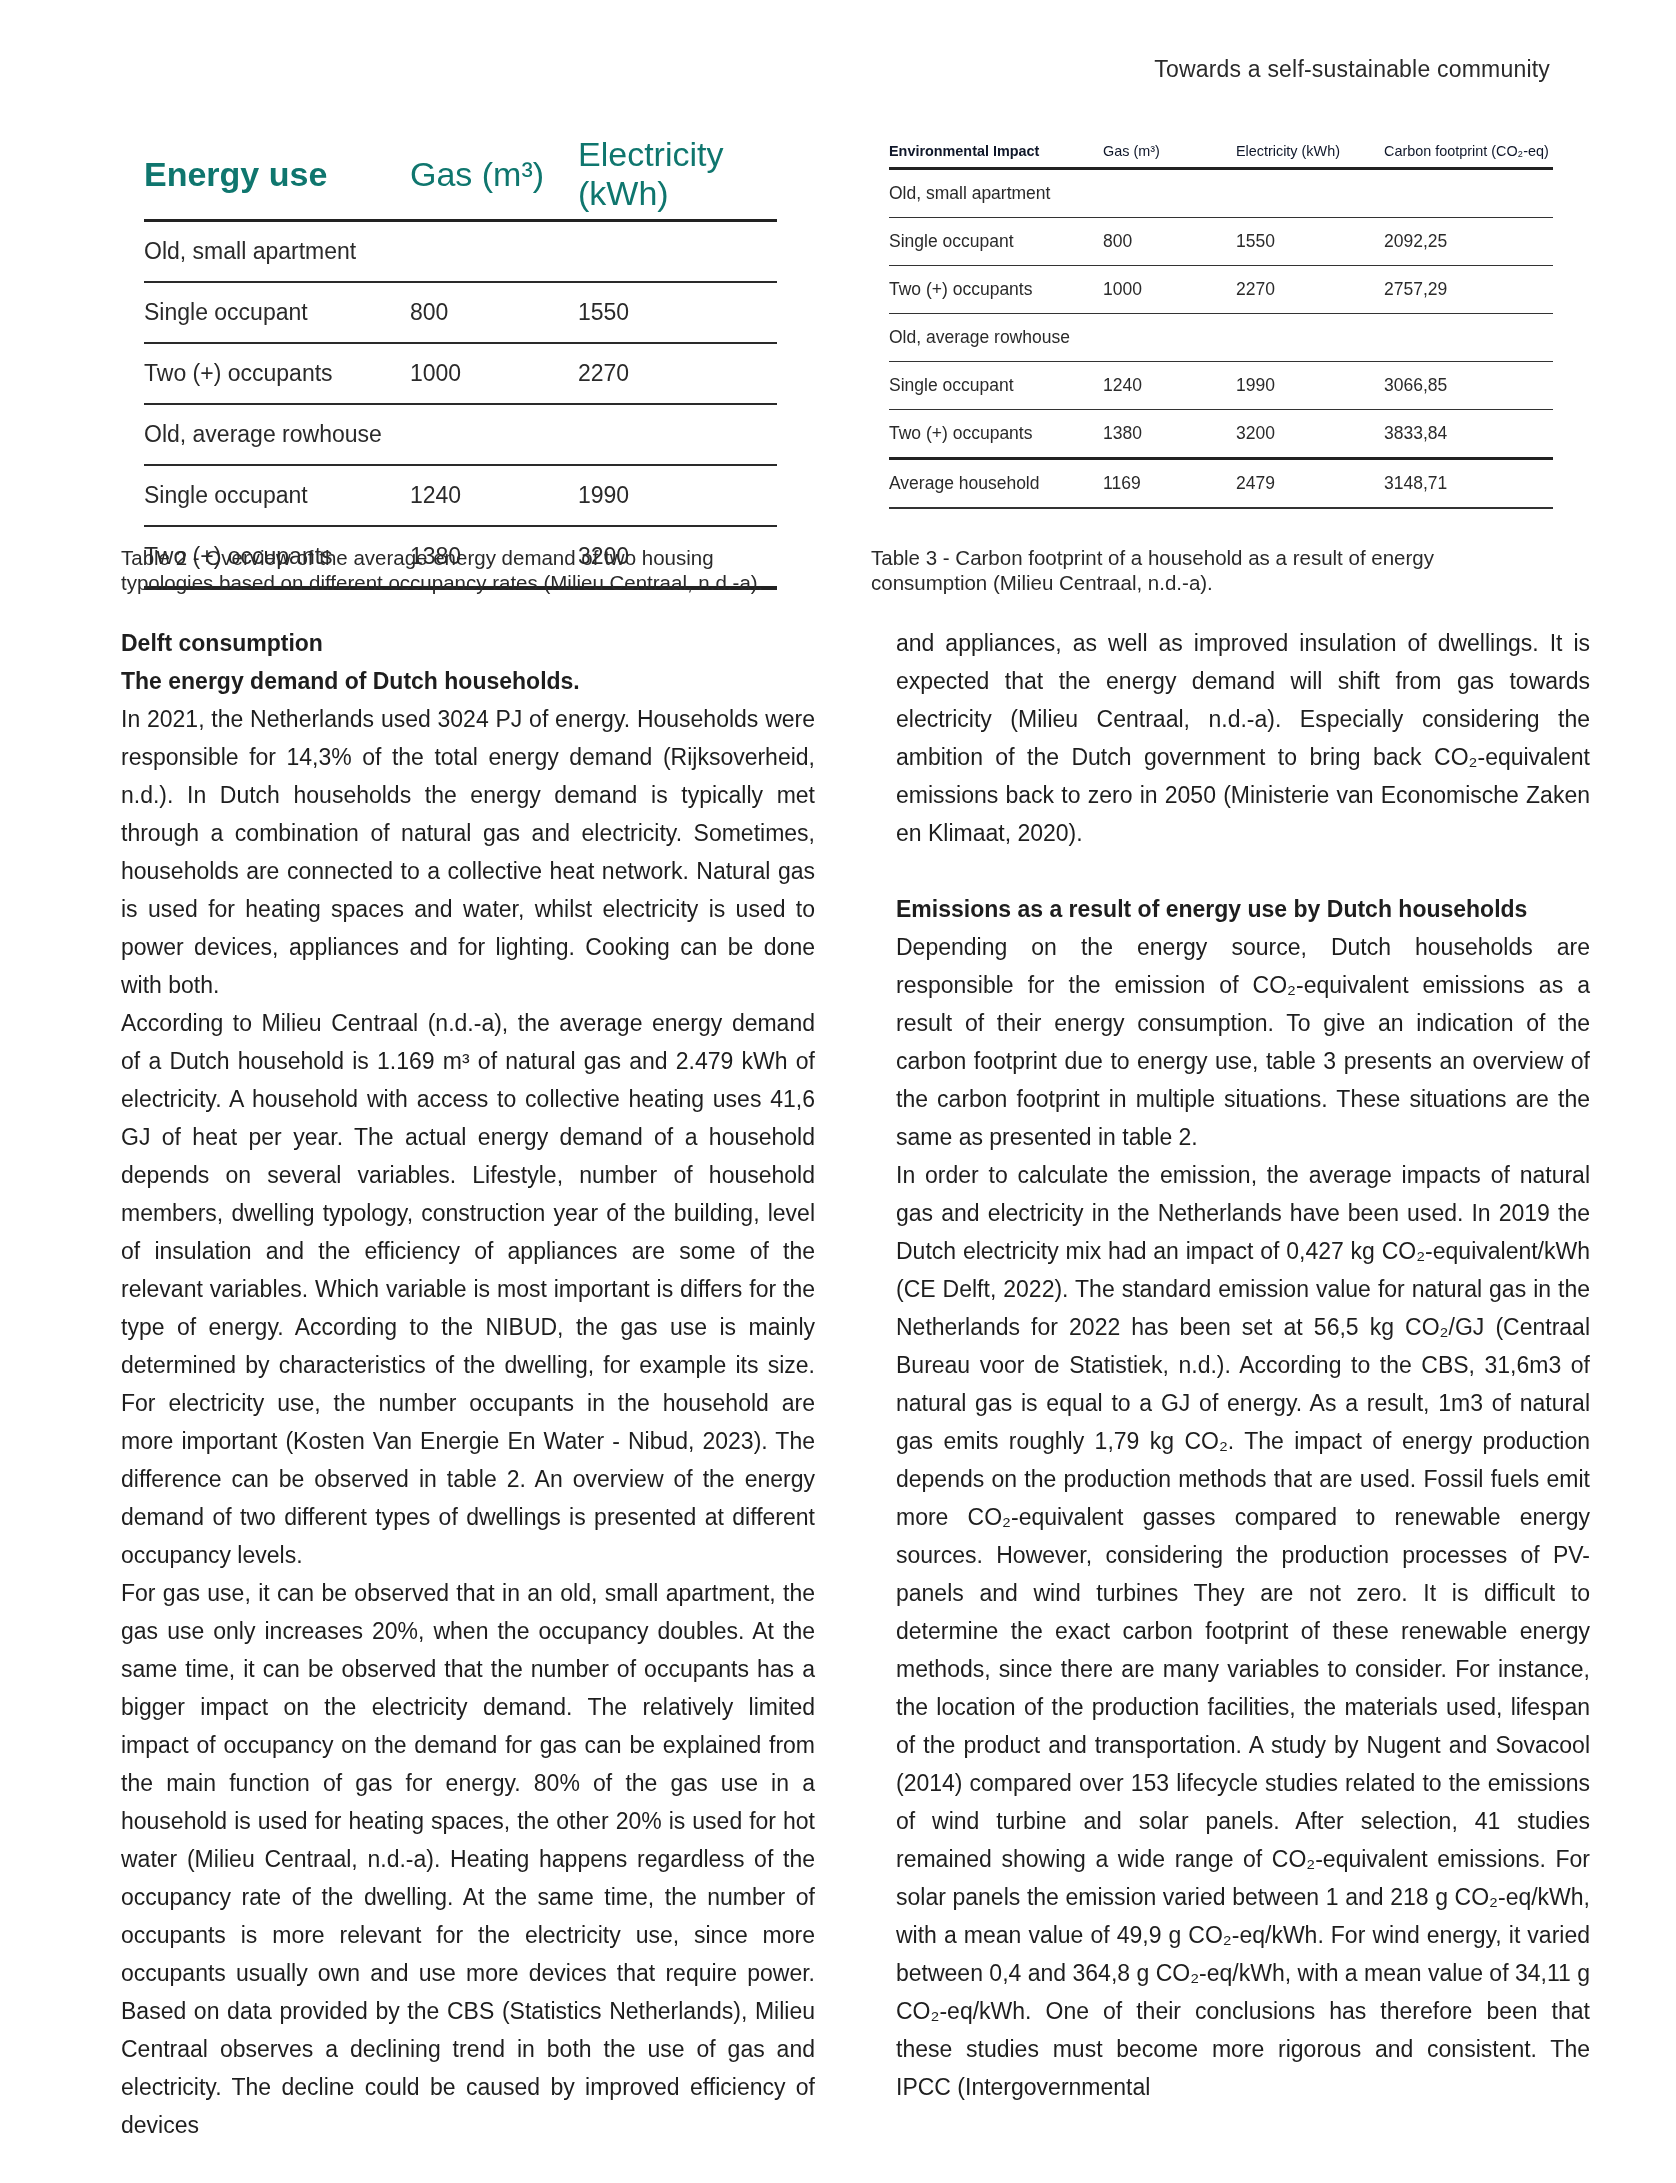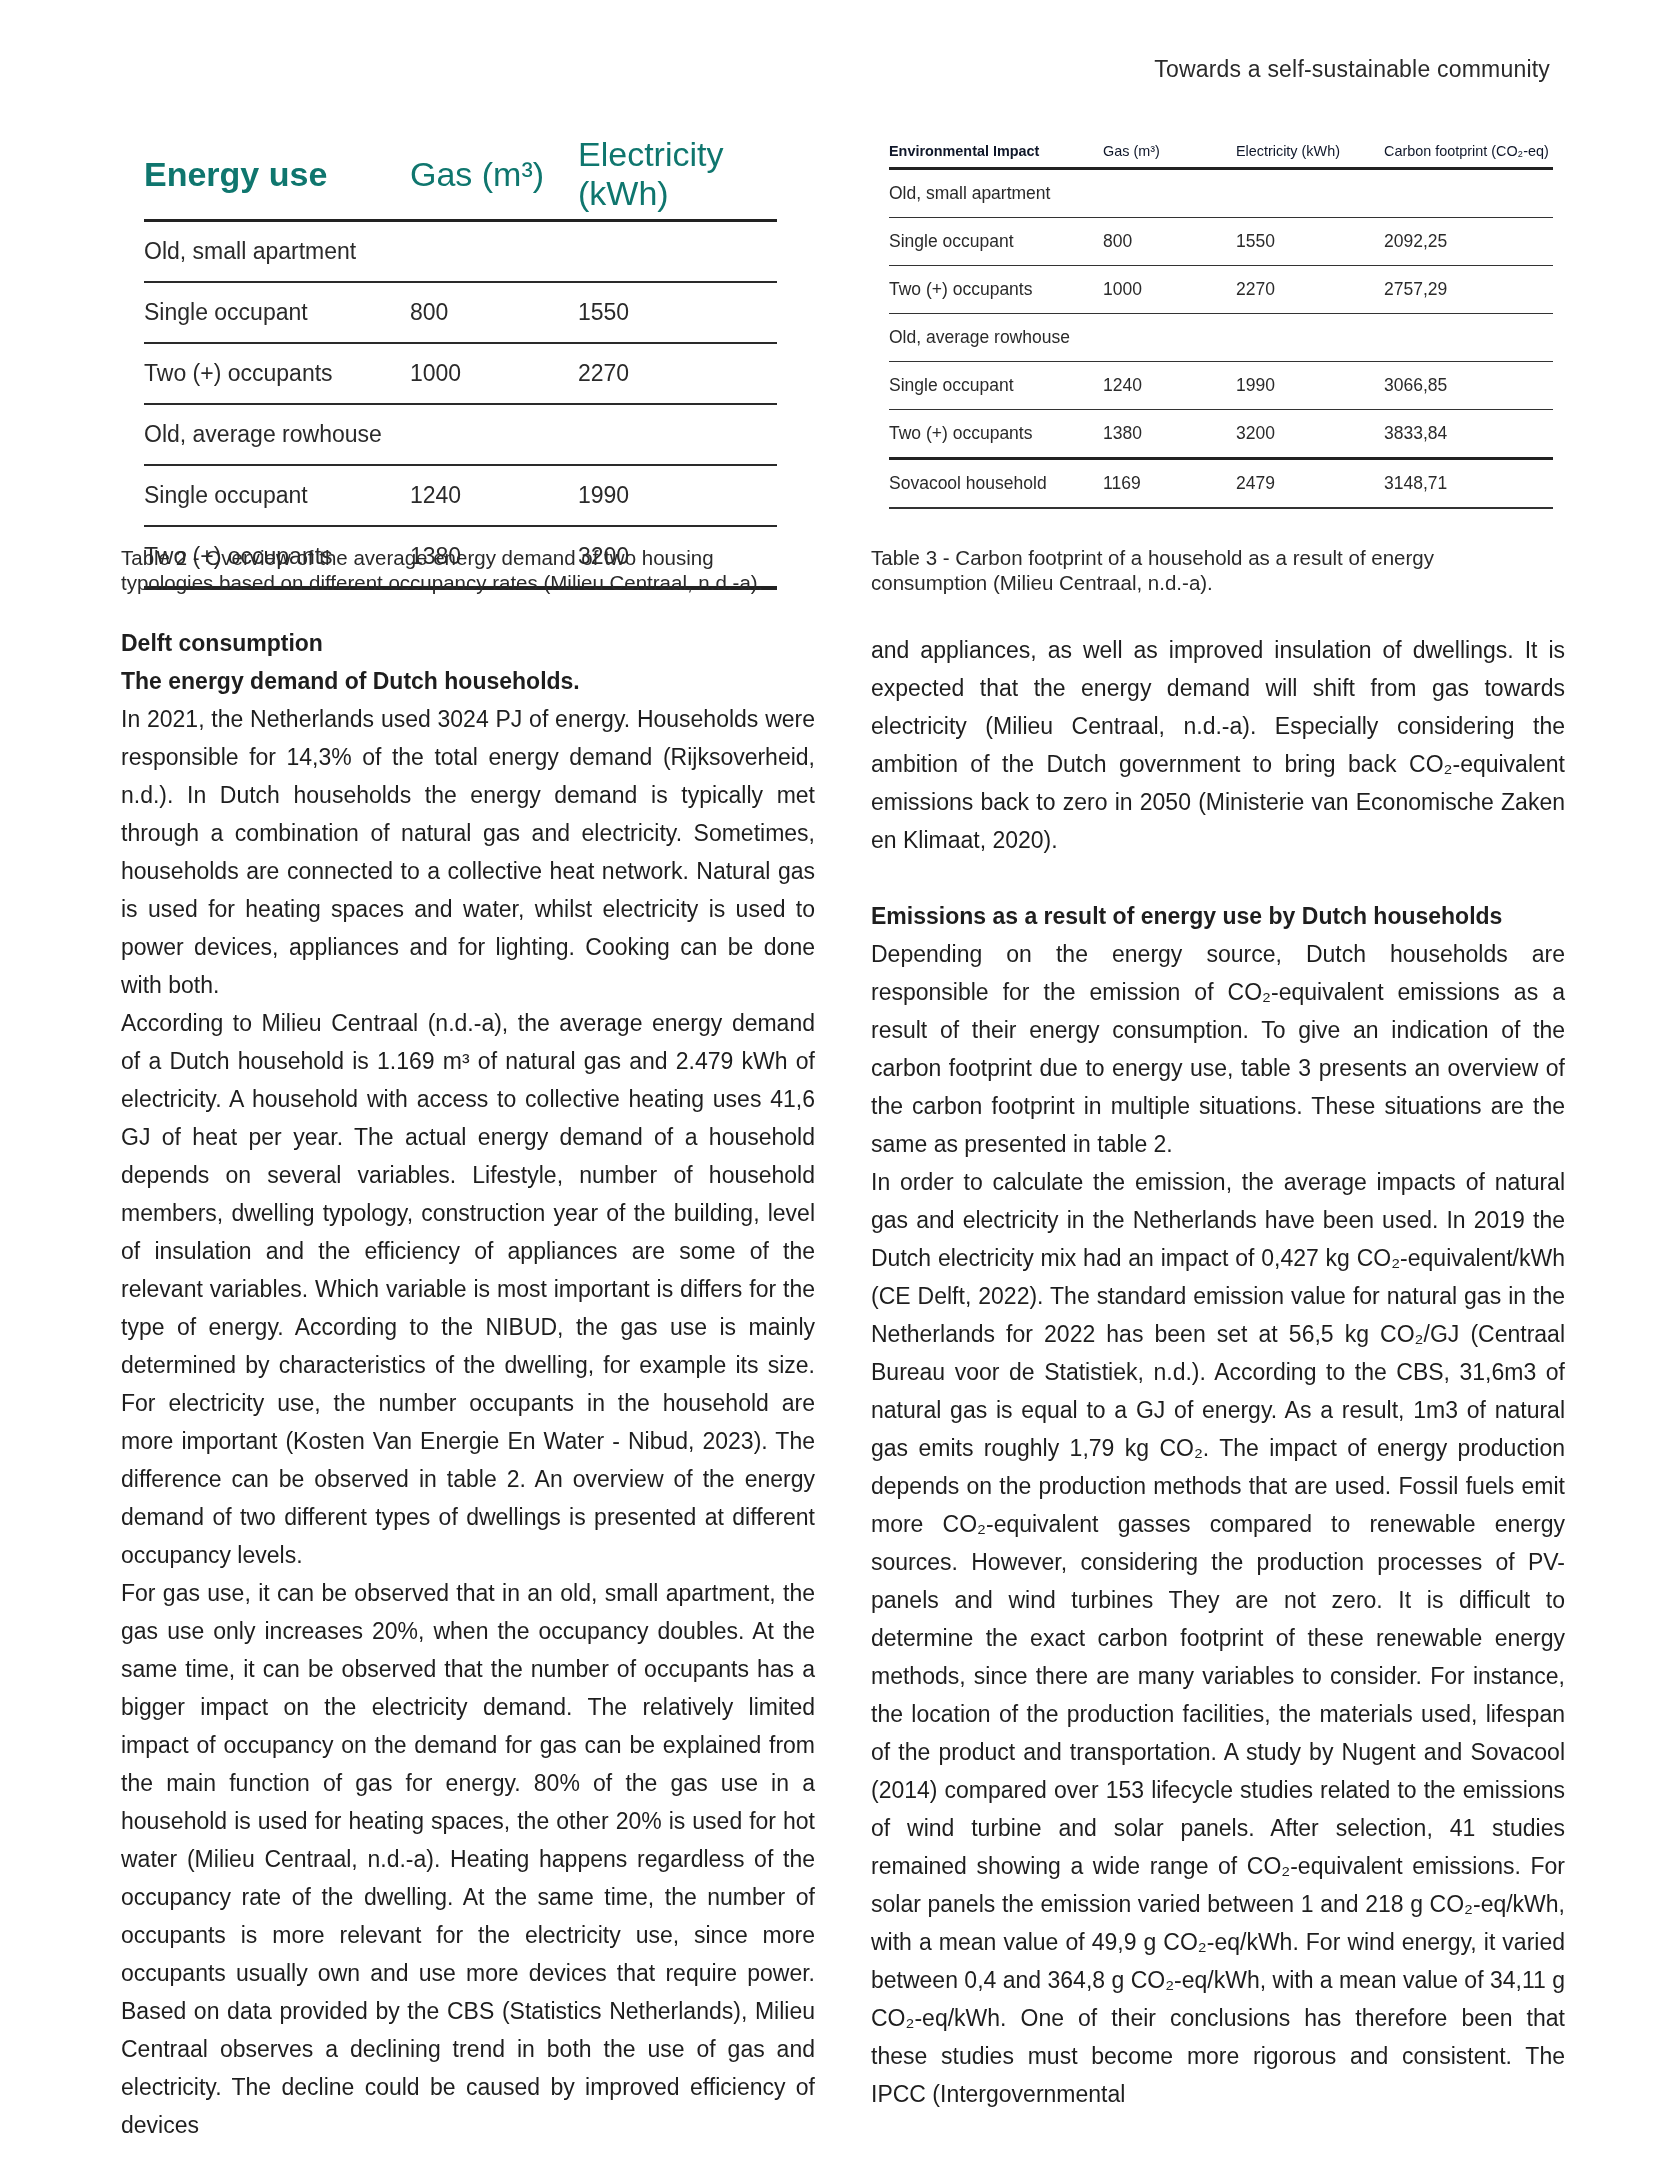--- a/index.html
+++ b/index.html
@@ -119,39 +119,39 @@
         <td>1990</td>
         <td>3066,85</td>
       </tr>
     <tr class="before-total">
         <td>Two (+) occupants</td>
         <td>1380</td>
         <td>3200</td>
         <td>3833,84</td>
       </tr>
     <tr>
-        <td>Sovacool household</td>
+        <td>Average household</td>
         <td>1169</td>
         <td>2479</td>
         <td>3148,71</td>
       </tr>
   </tbody>
 </table>
 
 <div class="caption" style="left:121px;">Table 2 -  Overview of the average energy demand of two housing typologies based on different occupancy rates (Milieu Centraal, n.d.-a).</div>
 <div class="caption" style="left:871px; width:681px;">Table 3 -  Carbon footprint of a household as a result of energy consumption (Milieu Centraal, n.d.-a).</div>
 
 <div class="col" style="left:121px;">
   <h3>Delft consumption</h3>
   <h3>The energy demand of Dutch households.</h3>
   <p>In 2021, the Netherlands used 3024 PJ of energy. Households were responsible for 14,3% of the total energy demand (Rijksoverheid, n.d.). In Dutch households the energy demand is typically met through a combination of natural gas and electricity. Sometimes, households are connected to a collective heat network. Natural gas is used for heating spaces and water, whilst electricity is used to power devices, appliances and for lighting. Cooking can be done with both.</p>
   <p>According to Milieu Centraal (n.d.-a), the average energy demand of a Dutch household is 1.169 m³ of natural gas and 2.479 kWh of electricity. A household with access to collective heating uses 41,6 GJ of heat per year. The actual energy demand of a household depends on several variables. Lifestyle, number of household members, dwelling typology, construction year of the building, level of insulation and the efficiency of appliances are some of the relevant variables. Which variable is most important is differs for the type of energy. According to the NIBUD, the gas use is mainly determined by characteristics of the dwelling, for example its size. For electricity use, the number occupants in the household are more important (Kosten Van Energie En Water - Nibud, 2023). The difference can be observed in table 2. An overview of the energy demand of two different types of dwellings is presented at different occupancy levels.</p>
   <p>For gas use, it can be observed that in an old, small apartment, the gas use only increases 20%, when the occupancy doubles. At the same time, it can be observed that the number of occupants has a bigger impact on the electricity demand. The relatively limited impact of occupancy on the demand for gas can be explained from the main function of gas for energy. 80% of the gas use in a household is used for heating spaces, the other 20% is used for hot water (Milieu Centraal, n.d.-a). Heating happens regardless of the occupancy rate of the dwelling. At the same time, the number of occupants is more relevant for the electricity use, since more occupants usually own and use more devices that require power. Based on data provided by the CBS (Statistics Netherlands), Milieu Centraal observes a declining trend in both the use of gas and electricity. The decline could be caused by improved efficiency of devices</p>
 </div>
 
-<div class="col" style="left:871px; width:694px;margin-top:7px;">
+<div class="col" style="left:896px; width:694px;">
   <p>and appliances, as well as improved insulation of dwellings. It is expected that the energy demand will shift from gas towards electricity (Milieu Centraal, n.d.-a).  Especially considering the ambition of the Dutch government to bring back CO₂-equivalent emissions back to zero in 2050 (Ministerie van Economische Zaken en Klimaat, 2020).</p>
   <div class="gap"></div>
   <h3>Emissions as a result of energy use by Dutch households</h3>
   <p>Depending on the energy source, Dutch households are responsible for the emission of CO₂-equivalent emissions as a result of their energy consumption. To give an indication of the carbon footprint due to energy use, table 3 presents an overview of the carbon footprint in multiple situations. These situations are the same as presented in table 2.</p>
   <p>In order to calculate the emission, the average impacts of natural gas and electricity in the Netherlands have been used. In 2019 the Dutch electricity mix had an impact of 0,427 kg CO₂-equivalent/kWh (CE Delft, 2022). The standard emission value for natural gas in the Netherlands for 2022 has been set at 56,5 kg CO₂/GJ (Centraal Bureau voor de Statistiek, n.d.). According to the CBS,  31,6m3 of natural gas is equal to a GJ of energy. As a result, 1m3 of natural gas emits roughly 1,79 kg CO₂. The impact of energy production depends on the production methods that are used. Fossil fuels emit more CO₂-equivalent gasses compared to renewable energy sources. However, considering the production processes of PV-panels and wind turbines They are not zero. It is difficult to determine the exact carbon footprint of these renewable energy methods, since there are many variables to consider. For instance, the location of the production facilities, the materials used, lifespan of the product and transportation.  A study by Nugent and Sovacool (2014) compared over 153 lifecycle studies related to the emissions of wind turbine and solar panels. After selection, 41 studies remained showing a wide range of CO₂-equivalent emissions. For solar panels the emission varied between 1 and 218 g CO₂-eq/kWh, with a mean value of 49,9 g CO₂-eq/kWh. For wind energy, it varied between 0,4 and 364,8 g CO₂-eq/kWh, with a mean value of 34,11 g CO₂-eq/kWh. One of their conclusions has therefore been that these studies must become more rigorous and consistent.  The IPCC (Intergovernmental</p>
 </div>
 
 
 </body></html>

